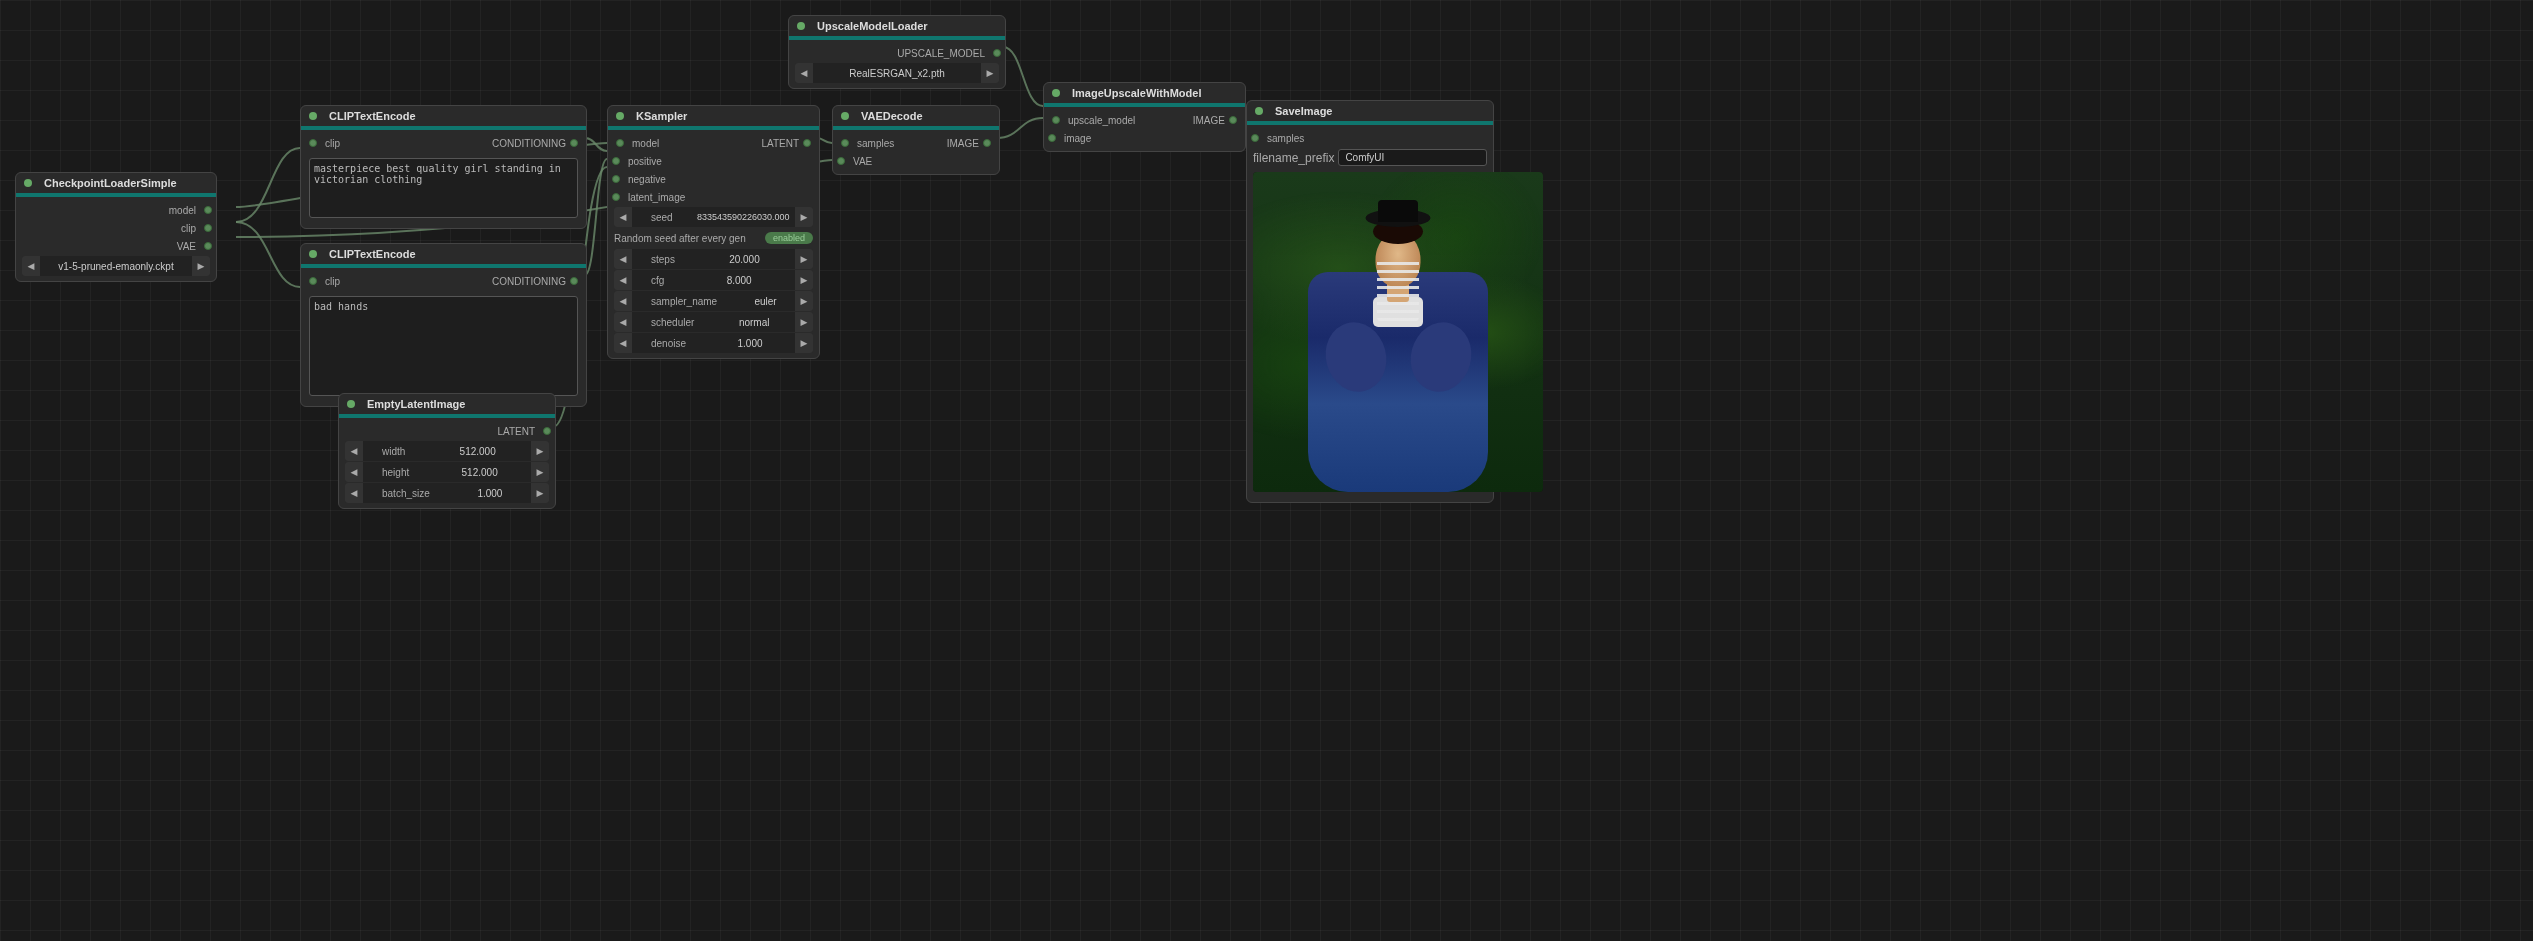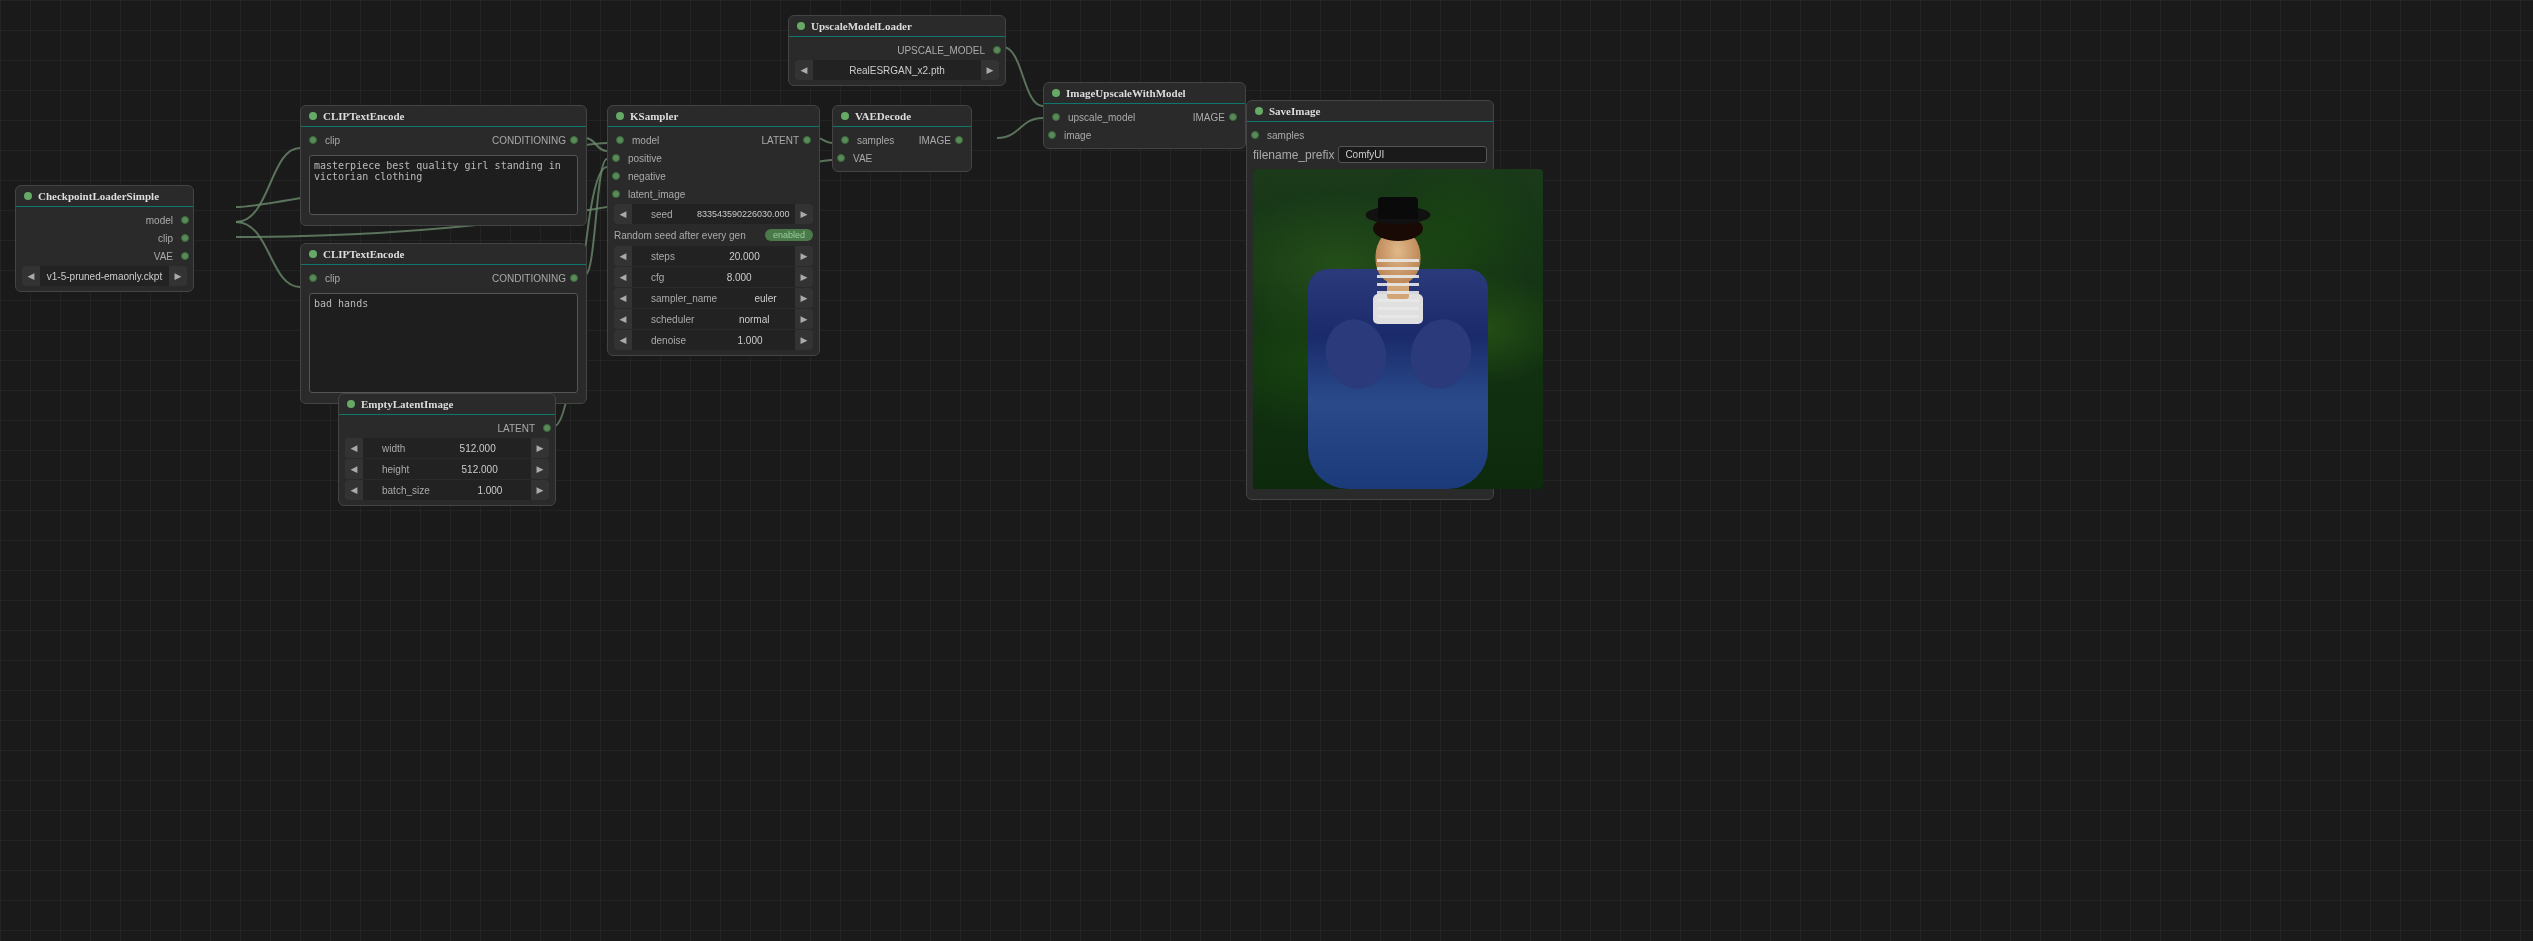--- a/index.html
+++ b/index.html
@@ -39,26 +39,25 @@
       background: #2a2a2a;
       border: 1px solid #444;
       border-radius: 6px;
       min-width: 140px;
     }
 
     .node-header {
       display: flex;
       align-items: center;
       padding: 4px 8px;
-      border-bottom: 1px solid #0f766e;
+      border-bottom: 4px solid #0f766e;
       font-size: 11px;
       font-weight: bold;
       color: #ddd;
-      gap: 6px;
-      font-family: Liberation Serif, serif;
+      gap: 12px;
     }
 
     .node-dot {
       width: 8px;
       height: 8px;
       border-radius: 50%;
       background: #888;
       flex-shrink: 0;
     }
 
@@ -245,21 +244,21 @@
 
     <path d="M 817 138 C 824 138 824 143 832 143" stroke="#6a8a6a" stroke-width="2" fill="none" opacity="0.8"></path>
 
     <path d="M 997 138 C 1020 138 1020 118 1043 118" stroke="#6a8a6a" stroke-width="2" fill="none" opacity="0.8"></path>
 
     <path d="M 1003 47 C 1023 47 1023 106 1043 106" stroke="#6a8a6a" stroke-width="2" fill="none" opacity="0.8"></path>
 
     <path d="M 1243 106 C 1240 106 1240 130 1238 130" stroke="#6a8a6a" stroke-width="2" fill="none" opacity="0.8"></path>
   </svg>
 
-  <div class="node" style="left:15px; top:185px; width:179px;">
+  <div class="node" style="left:15px; top:172px; width:202px;">
     <div class="node-header">
       <div class="node-dot active"></div>
       <span class="node-title-text">CheckpointLoaderSimple</span>
     </div>
     <div class="node-body">
       <div class="node-row port-right">
         <span class="port-label output-label-right">model</span>
         <div class="port right"></div>
       </div>
       <div class="node-row port-right">
@@ -413,21 +412,21 @@
       </div>
       <div class="input-row">
         <button class="arrow-btn">◀</button>
         <span class="input-label">denoise</span>
         <span class="input-value">1.000</span>
         <button class="arrow-btn">▶</button>
       </div>
     </div>
   </div>
 
-  <div class="node" style="left:832px; top:105px; width:140px;">
+  <div class="node" style="left:832px; top:105px; width:168px;">
     <div class="node-header">
       <div class="node-dot active"></div>
       <span class="node-title-text">VAEDecode</span>
     </div>
     <div class="node-body">
       <div class="node-row" style="justify-content:space-between;">
         <div style="display:flex;align-items:center;">
           <div class="port left"></div>
           <span class="port-label" style="margin-left:4px;">samples</span>
         </div>

